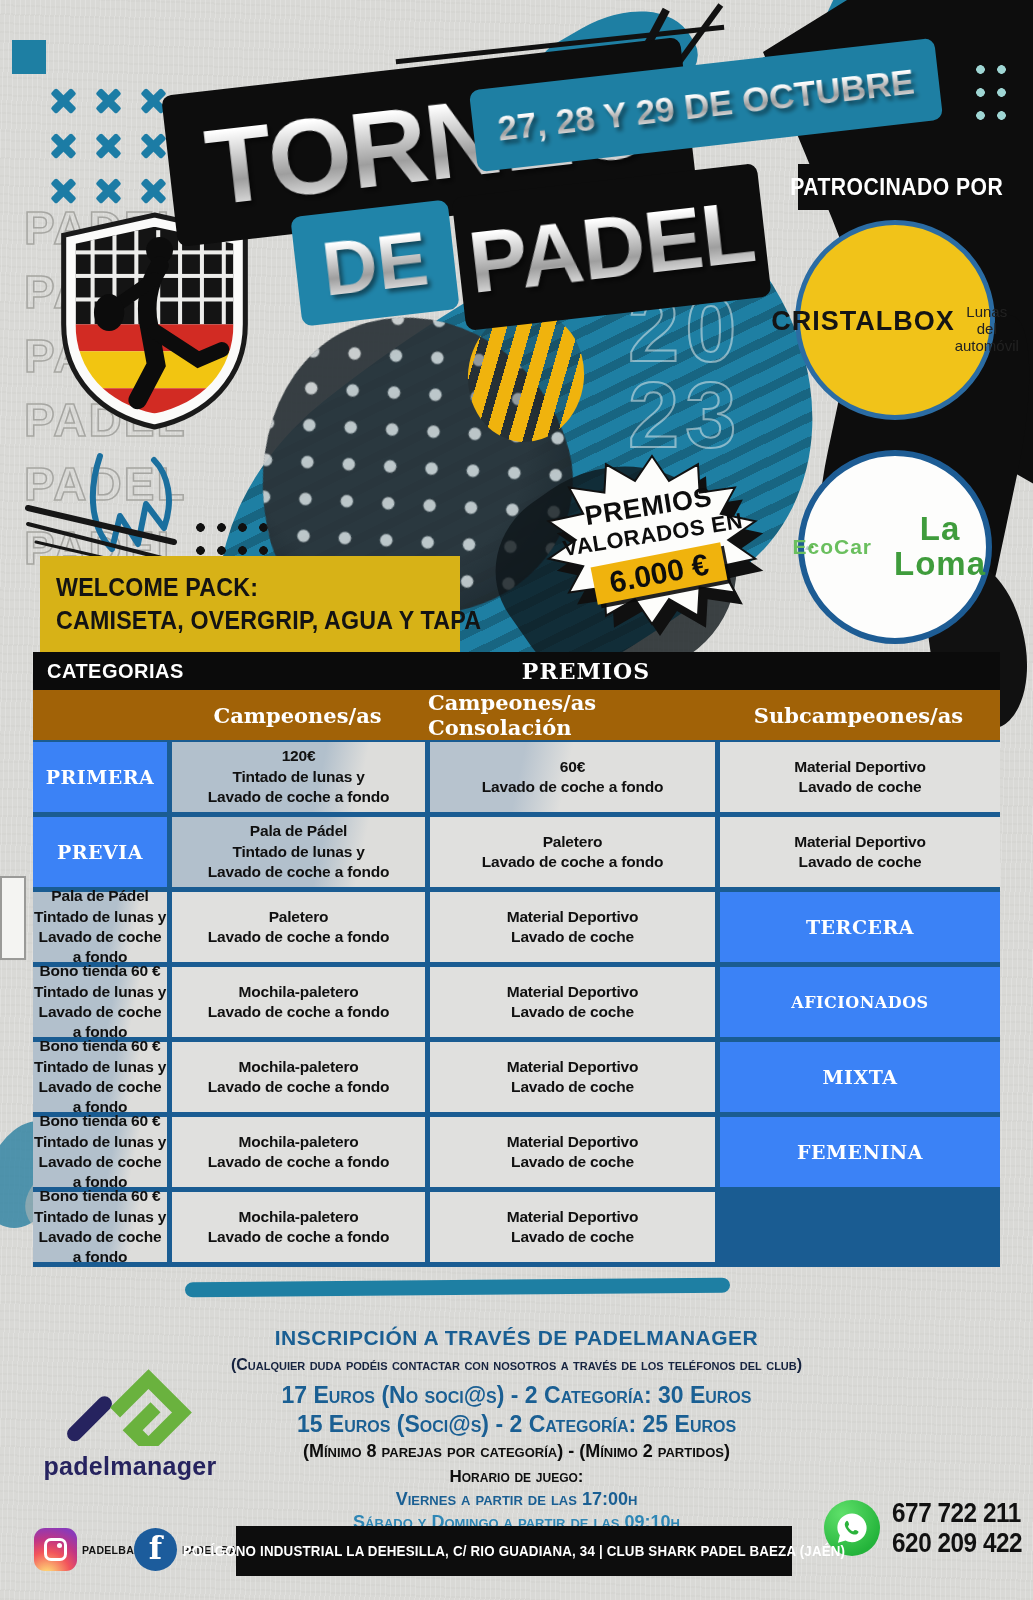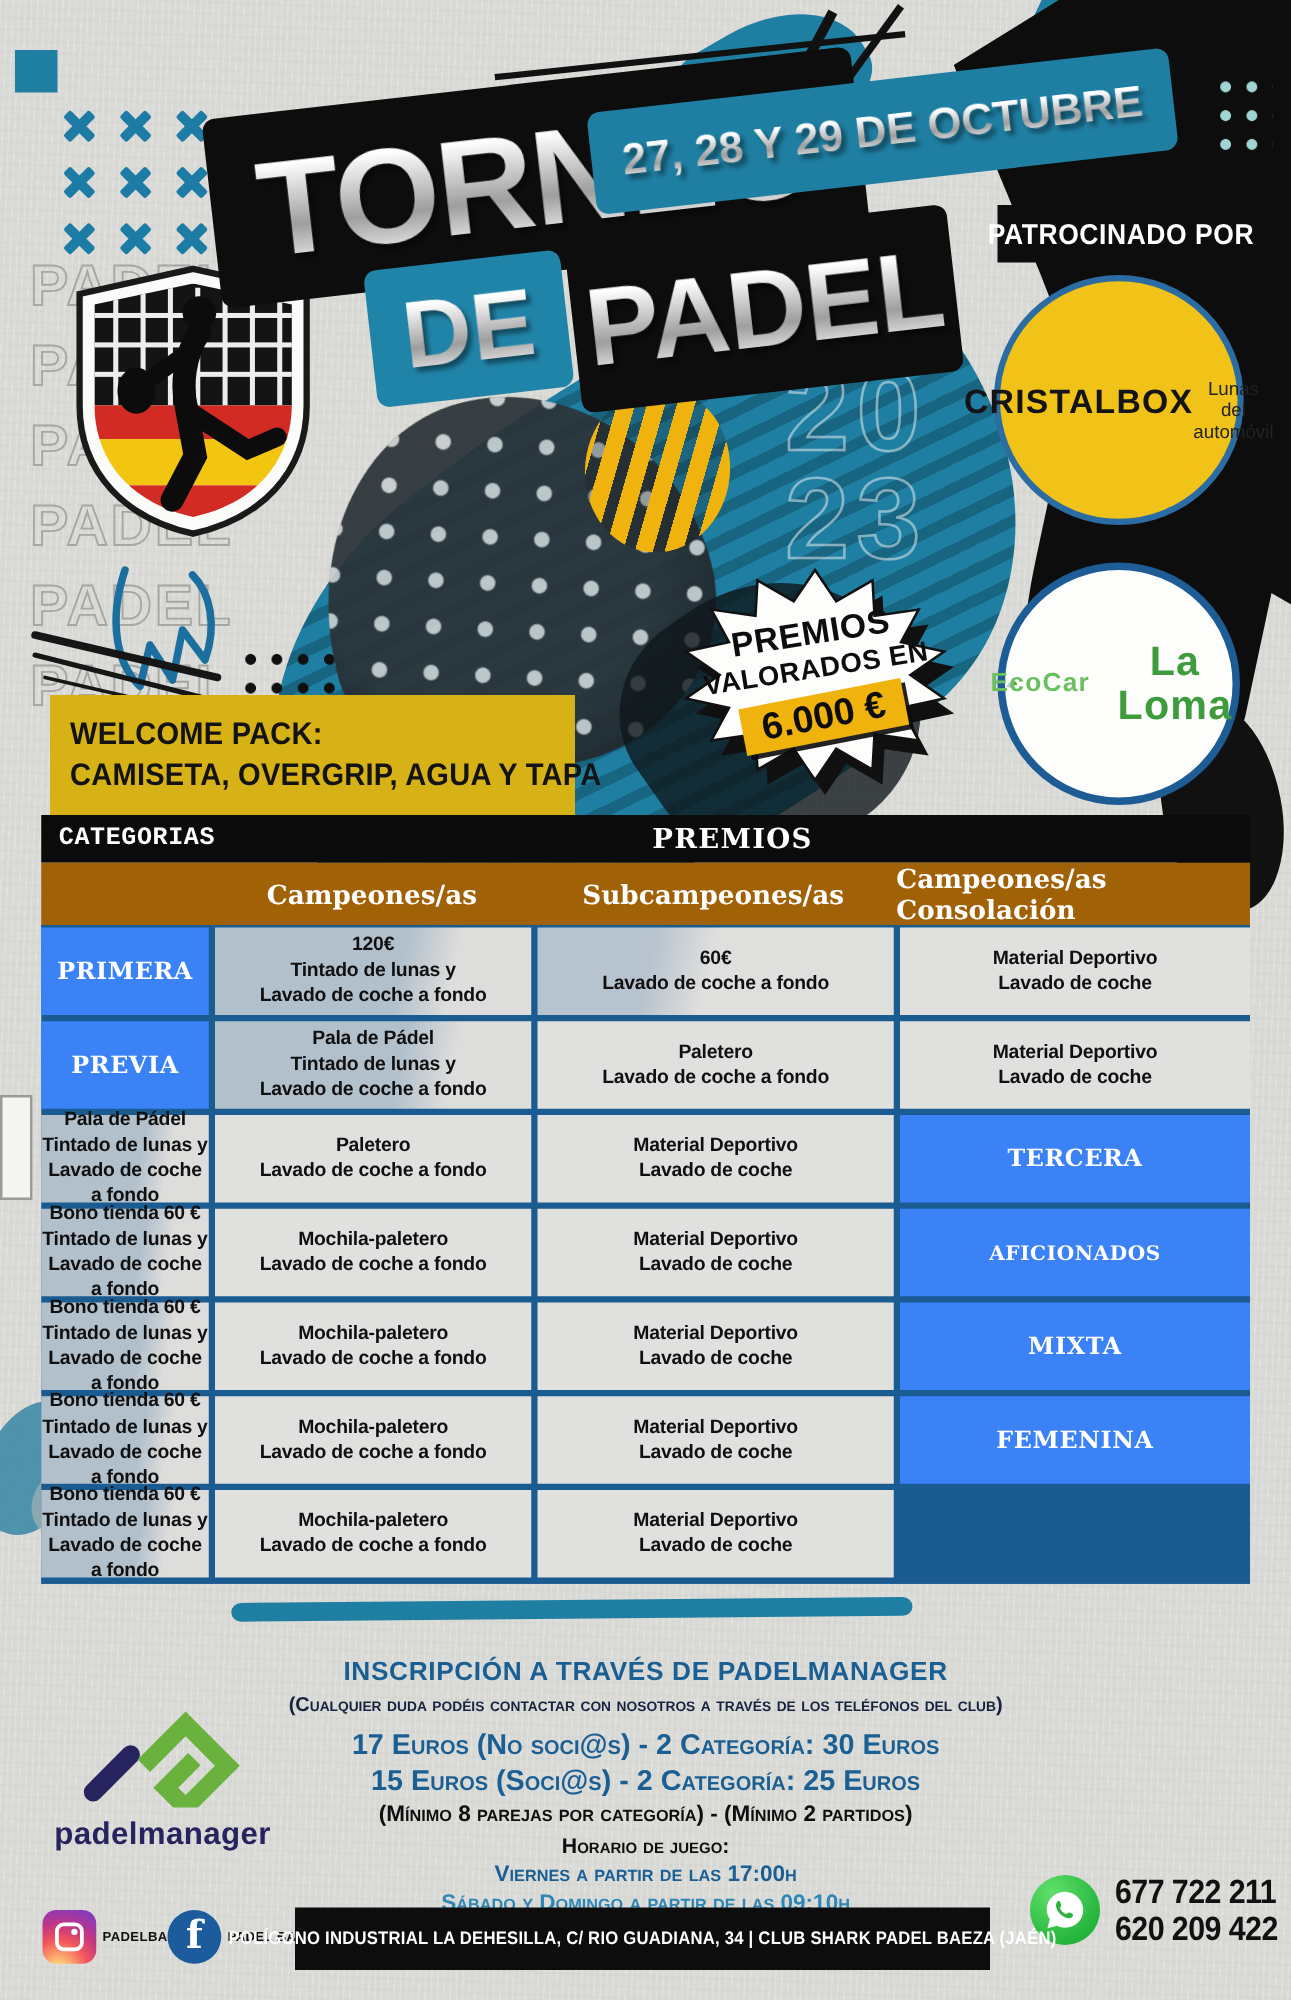--- a/index.html
+++ b/index.html
@@ -90,21 +90,21 @@
   .burst-amt{margin-top:7px;background:#f0b30d;color:#0d0d0d;font-size:30px;font-weight:700;
     padding:2px 16px;transform:rotate(-2deg);box-shadow:3px 4px 0 rgba(10,10,10,.9);}
   
   .welcome{left:40px;top:556px;width:420px;height:97px;background:#d7b217;z-index:5;padding:15px 16px;}
   .welcome div{font-size:25px;font-weight:700;color:#131313;line-height:1.3;letter-spacing:.2px;
     transform:scaleX(.93);transform-origin:left;white-space:nowrap;}
   
   .ptable{left:33px;top:652px;width:967px;z-index:6;}
   .ptable .h1{position:relative;height:38px;background:#0b0b0b;}
   .h1 .cat{position:absolute;left:14px;top:0;height:38px;line-height:38px;color:#fff;
-    font-family:Liberation Mono, monospace;font-weight:700;font-size:20px;letter-spacing:.5px;}
+    font-family:Liberation Sans, sans-serif;font-weight:700;font-size:20px;letter-spacing:.5px;}
   .h1 .prem{position:absolute;left:139px;right:0;top:0;height:38px;line-height:38px;text-align:center;color:#fff;
     font-family:"DejaVu Serif",serif;font-weight:700;font-size:22px;letter-spacing:1px;}
   .ptable .h2{display:grid;grid-template-columns:134px 253px 285px auto;column-gap:4px;height:50px;background:#a16207;}
   .h2 span{display:flex;align-items:center;justify-content:center;color:#fff;
     font-family:"DejaVu Serif",serif;font-weight:700;font-size:21px;}
   .tbody{display:grid;grid-template-columns:134px 253px 285px auto;gap:5px;background:#1a5c92;
     border-bottom:5px solid #1a5c92;border-top:2px solid #1a5c92;grid-auto-rows:70px;}
   .cell{display:flex;flex-direction:column;align-items:center;justify-content:center;text-align:center;
     white-space:pre-line;}
   .label-cell{background:#3b82f6;color:#fff;font-family:"DejaVu Serif",serif;font-weight:700;
@@ -299,22 +299,22 @@
   </div>
 
   <div class="abs ptable">
     <div class="h1">
       <span class="cat">CATEGORIAS</span>
       <span class="prem">PREMIOS</span>
     </div>
     <div class="h2">
       <span></span>
       <span>Campeones/as</span>
+      <span>Campeones/as Consolación</span>
       <span>Subcampeones/as</span>
-      <span>Campeones/as Consolación</span>
     </div>
     <div class="tbody">
         <div class="cell label-cell">PRIMERA</div>
         <div class="cell data-cell campeones">120€
 Tintado de lunas y
 Lavado de coche a fondo</div>
         <div class="cell data-cell tint-partial">60€
 Lavado de coche a fondo</div>
         <div class="cell data-cell">Material Deportivo
 Lavado de coche</div>

